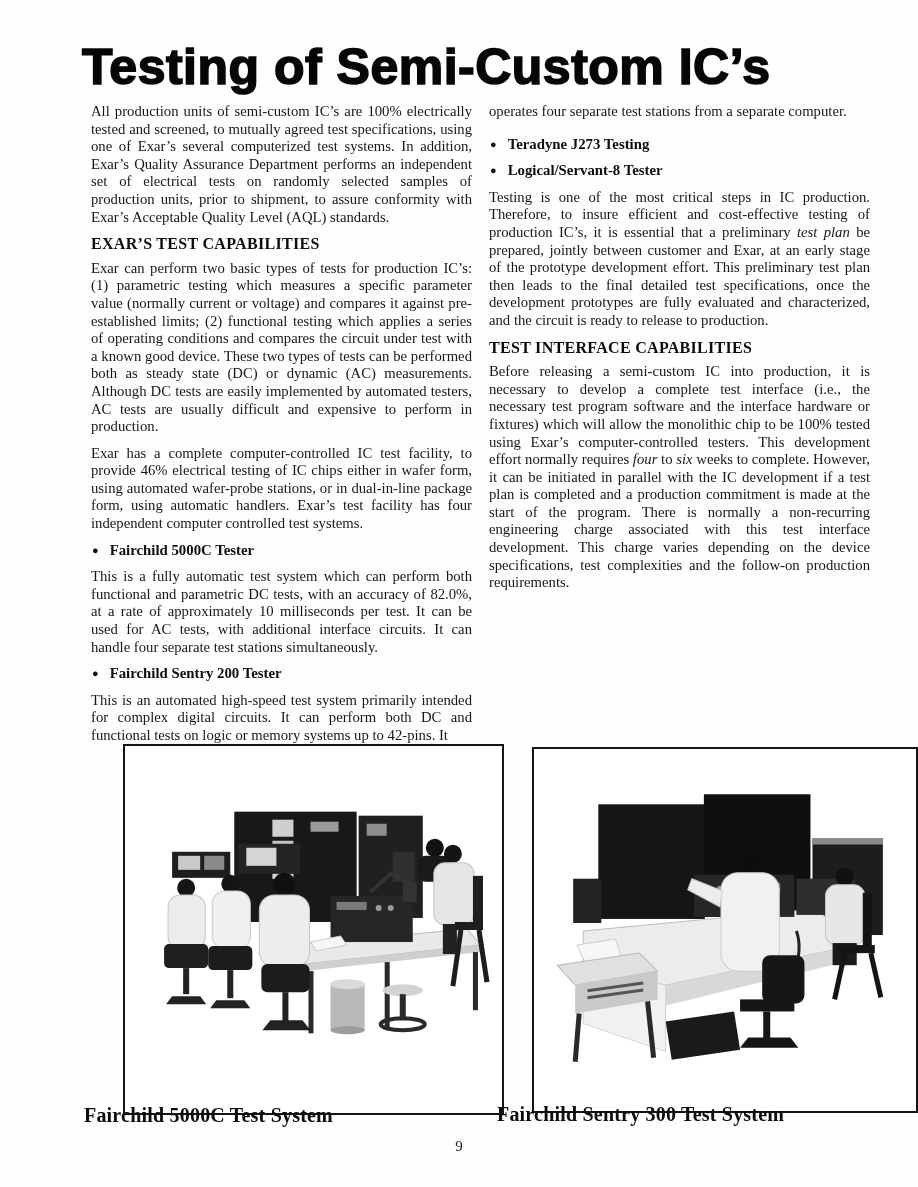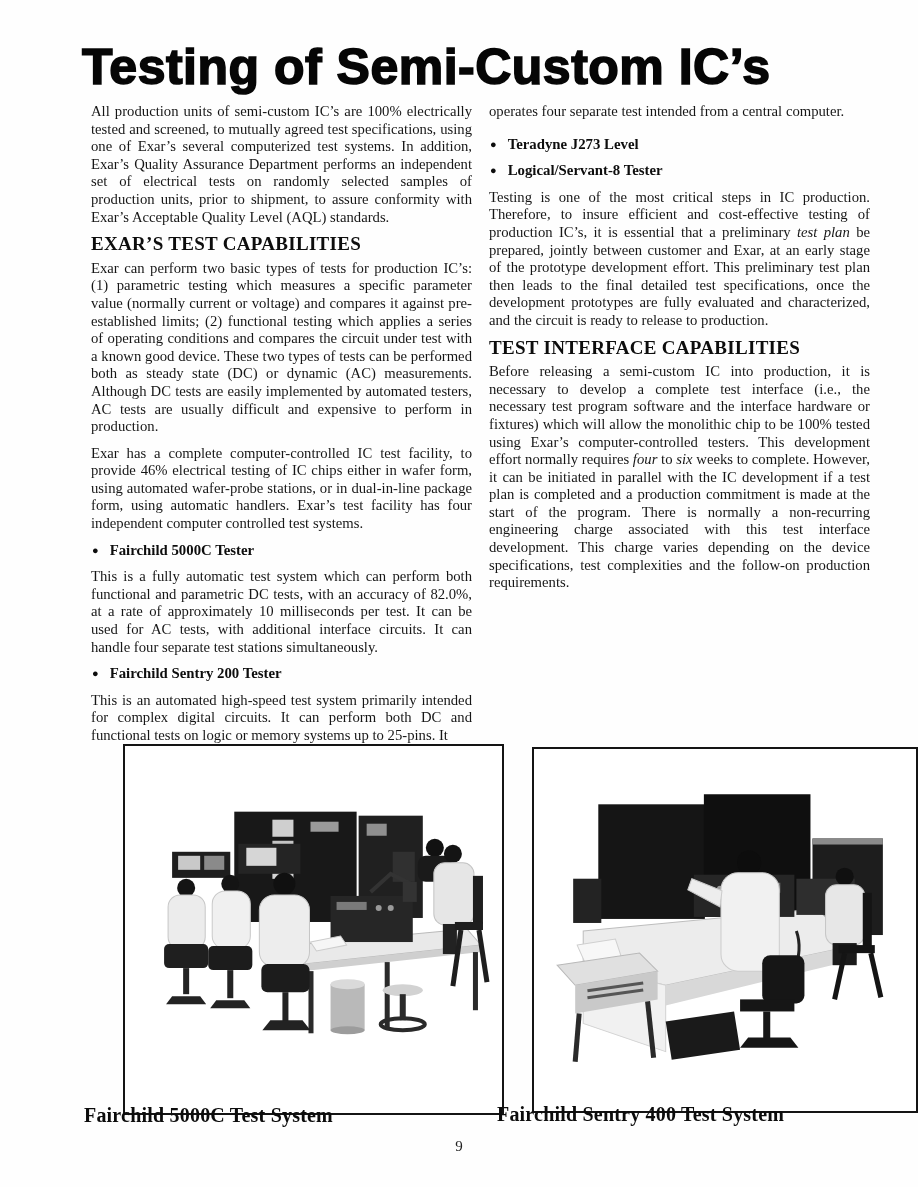--- a/index.html
+++ b/index.html
@@ -36,21 +36,21 @@
   }
   .col {
     width: 381px;
     font-size: 14.7px;
     line-height: 17.6px;
     text-align: justify;
     color: #161616;
   }
   .col p { margin: 0 0 9px 0; }
   .sect {
-    font-size: 19px;
+    font-size: 16px;
     font-weight: bold;
     margin: 5px 0 7px 0;
     letter-spacing: 0.3px;
     text-align: left;
     color: #0d0d0d;
   }
   .bullet {
     display: flex;
     align-items: baseline;
     gap: 11px;
@@ -107,28 +107,28 @@
       <p>Exar has a complete computer-controlled IC test facility, to provide 46% electrical testing of IC chips either in wafer form, using automated wafer-probe stations, or in dual-in-line package form, using automatic handlers. Exar’s test facility has four independent computer controlled test systems.</p>
       <div class="bullet">
         <span class="dot">●</span>
         <span>Fairchild 5000C Tester</span>
       </div>
       <p>This is a fully automatic test system which can perform both functional and parametric DC tests, with an accuracy of 82.0%, at a rate of approximately 10 milliseconds per test. It can be used for AC tests, with additional interface circuits. It can handle four separate test stations simultaneously.</p>
       <div class="bullet">
         <span class="dot">●</span>
         <span>Fairchild Sentry 200 Tester</span>
       </div>
-      <p>This is an automated high-speed test system primarily intended for complex digital circuits. It can perform both DC and functional tests on logic or memory systems up to 25-pins. It</p>
+      <p>This is an automated high-speed test system primarily intended for complex digital circuits. It can perform both DC and functional tests on logic or memory systems up to 42-pins. It</p>
     </div>
 
     <div class="col">
-      <p style="margin-bottom:15px;">operates four separate test intended from a central computer.</p>
-      <div class="bullet">
-        <span class="dot">●</span>
-        <span>Teradyne J273 Level</span>
+      <p style="margin-bottom:15px;">operates four separate test stations from a separate computer.</p>
+      <div class="bullet">
+        <span class="dot">●</span>
+        <span>Teradyne J273 Testing</span>
       </div>
       <div class="bullet">
         <span class="dot">●</span>
         <span>Logical/Servant-8 Tester</span>
       </div>
       <p>
         <span>Testing is one of the most critical steps in IC production. Therefore, to insure efficient and cost-effective testing of production IC’s, it is essential that a preliminary </span><em>test plan</em><span> be prepared, jointly between customer and Exar, at an early stage of the prototype development effort. This preliminary test plan then leads to the final detailed test specifications, once the development prototypes are fully evaluated and characterized, and the circuit is ready to release to production.</span>
       </p>
       <h2 class="sect">TEST INTERFACE CAPABILITIES</h2>
       <p>
@@ -269,17 +269,17 @@
         <polyline points="104,242 110,298" fill="none" stroke="#2a2a2a" stroke-width="5"></polyline>
       </g>
 
       <g>
         <polygon points="122,262 190,252 196,290 128,300" fill="#1a1a1a"></polygon>
       </g>
     </svg>
   </figure>
 
   <figcaption class="caption" id="cap-left">Fairchild 5000C Test System</figcaption>
-  <figcaption class="caption" id="cap-right">Fairchild Sentry 400 Test System</figcaption>
+  <figcaption class="caption" id="cap-right">Fairchild Sentry 300 Test System</figcaption>
 
   <div class="page-number">9</div>
 
 </div>
 
 </body></html>

